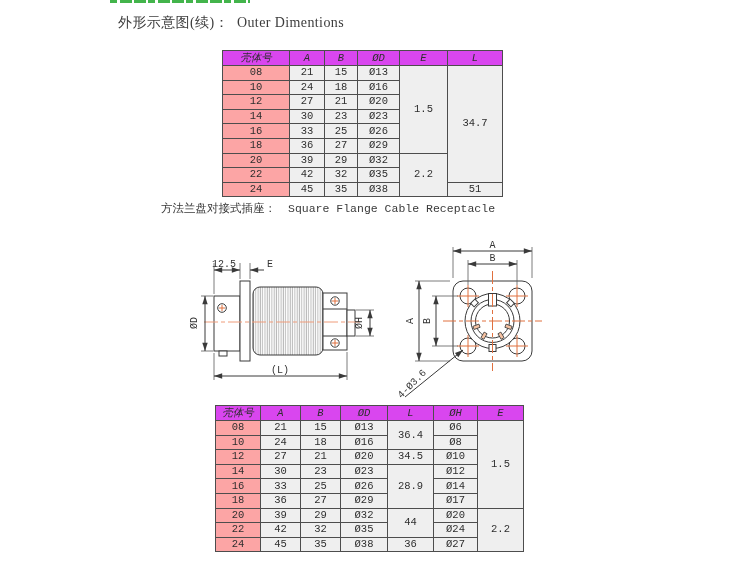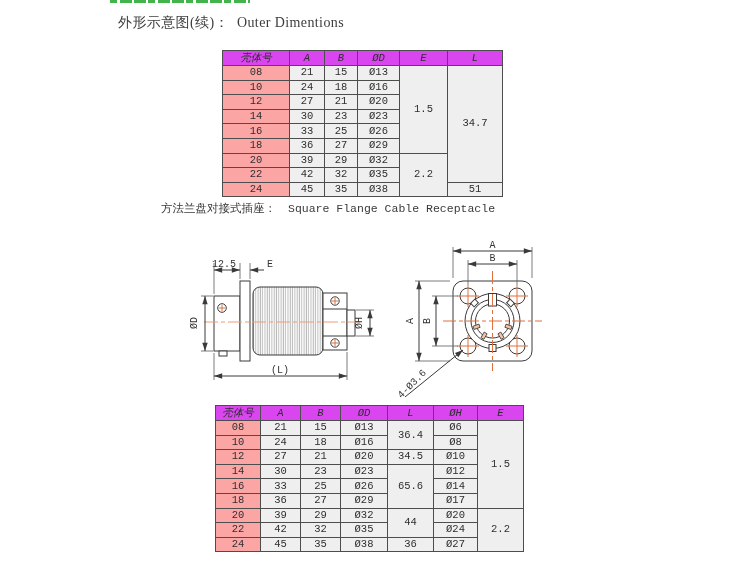--- a/index.html
+++ b/index.html
@@ -345,21 +345,21 @@
         <td>21</td>
         <td>Ø20</td>
         <td rowspan="1">34.5</td>
         <td>Ø10</td>
       </tr>
       <tr>
         <th>14</th>
         <td>30</td>
         <td>23</td>
         <td>Ø23</td>
-        <td rowspan="3">65.6</td>
+        <td rowspan="3">28.9</td>
         <td>Ø12</td>
       </tr>
       <tr>
         <th>16</th>
         <td>33</td>
         <td>25</td>
         <td>Ø26</td>
         <td>Ø14</td>
       </tr>
       <tr>

